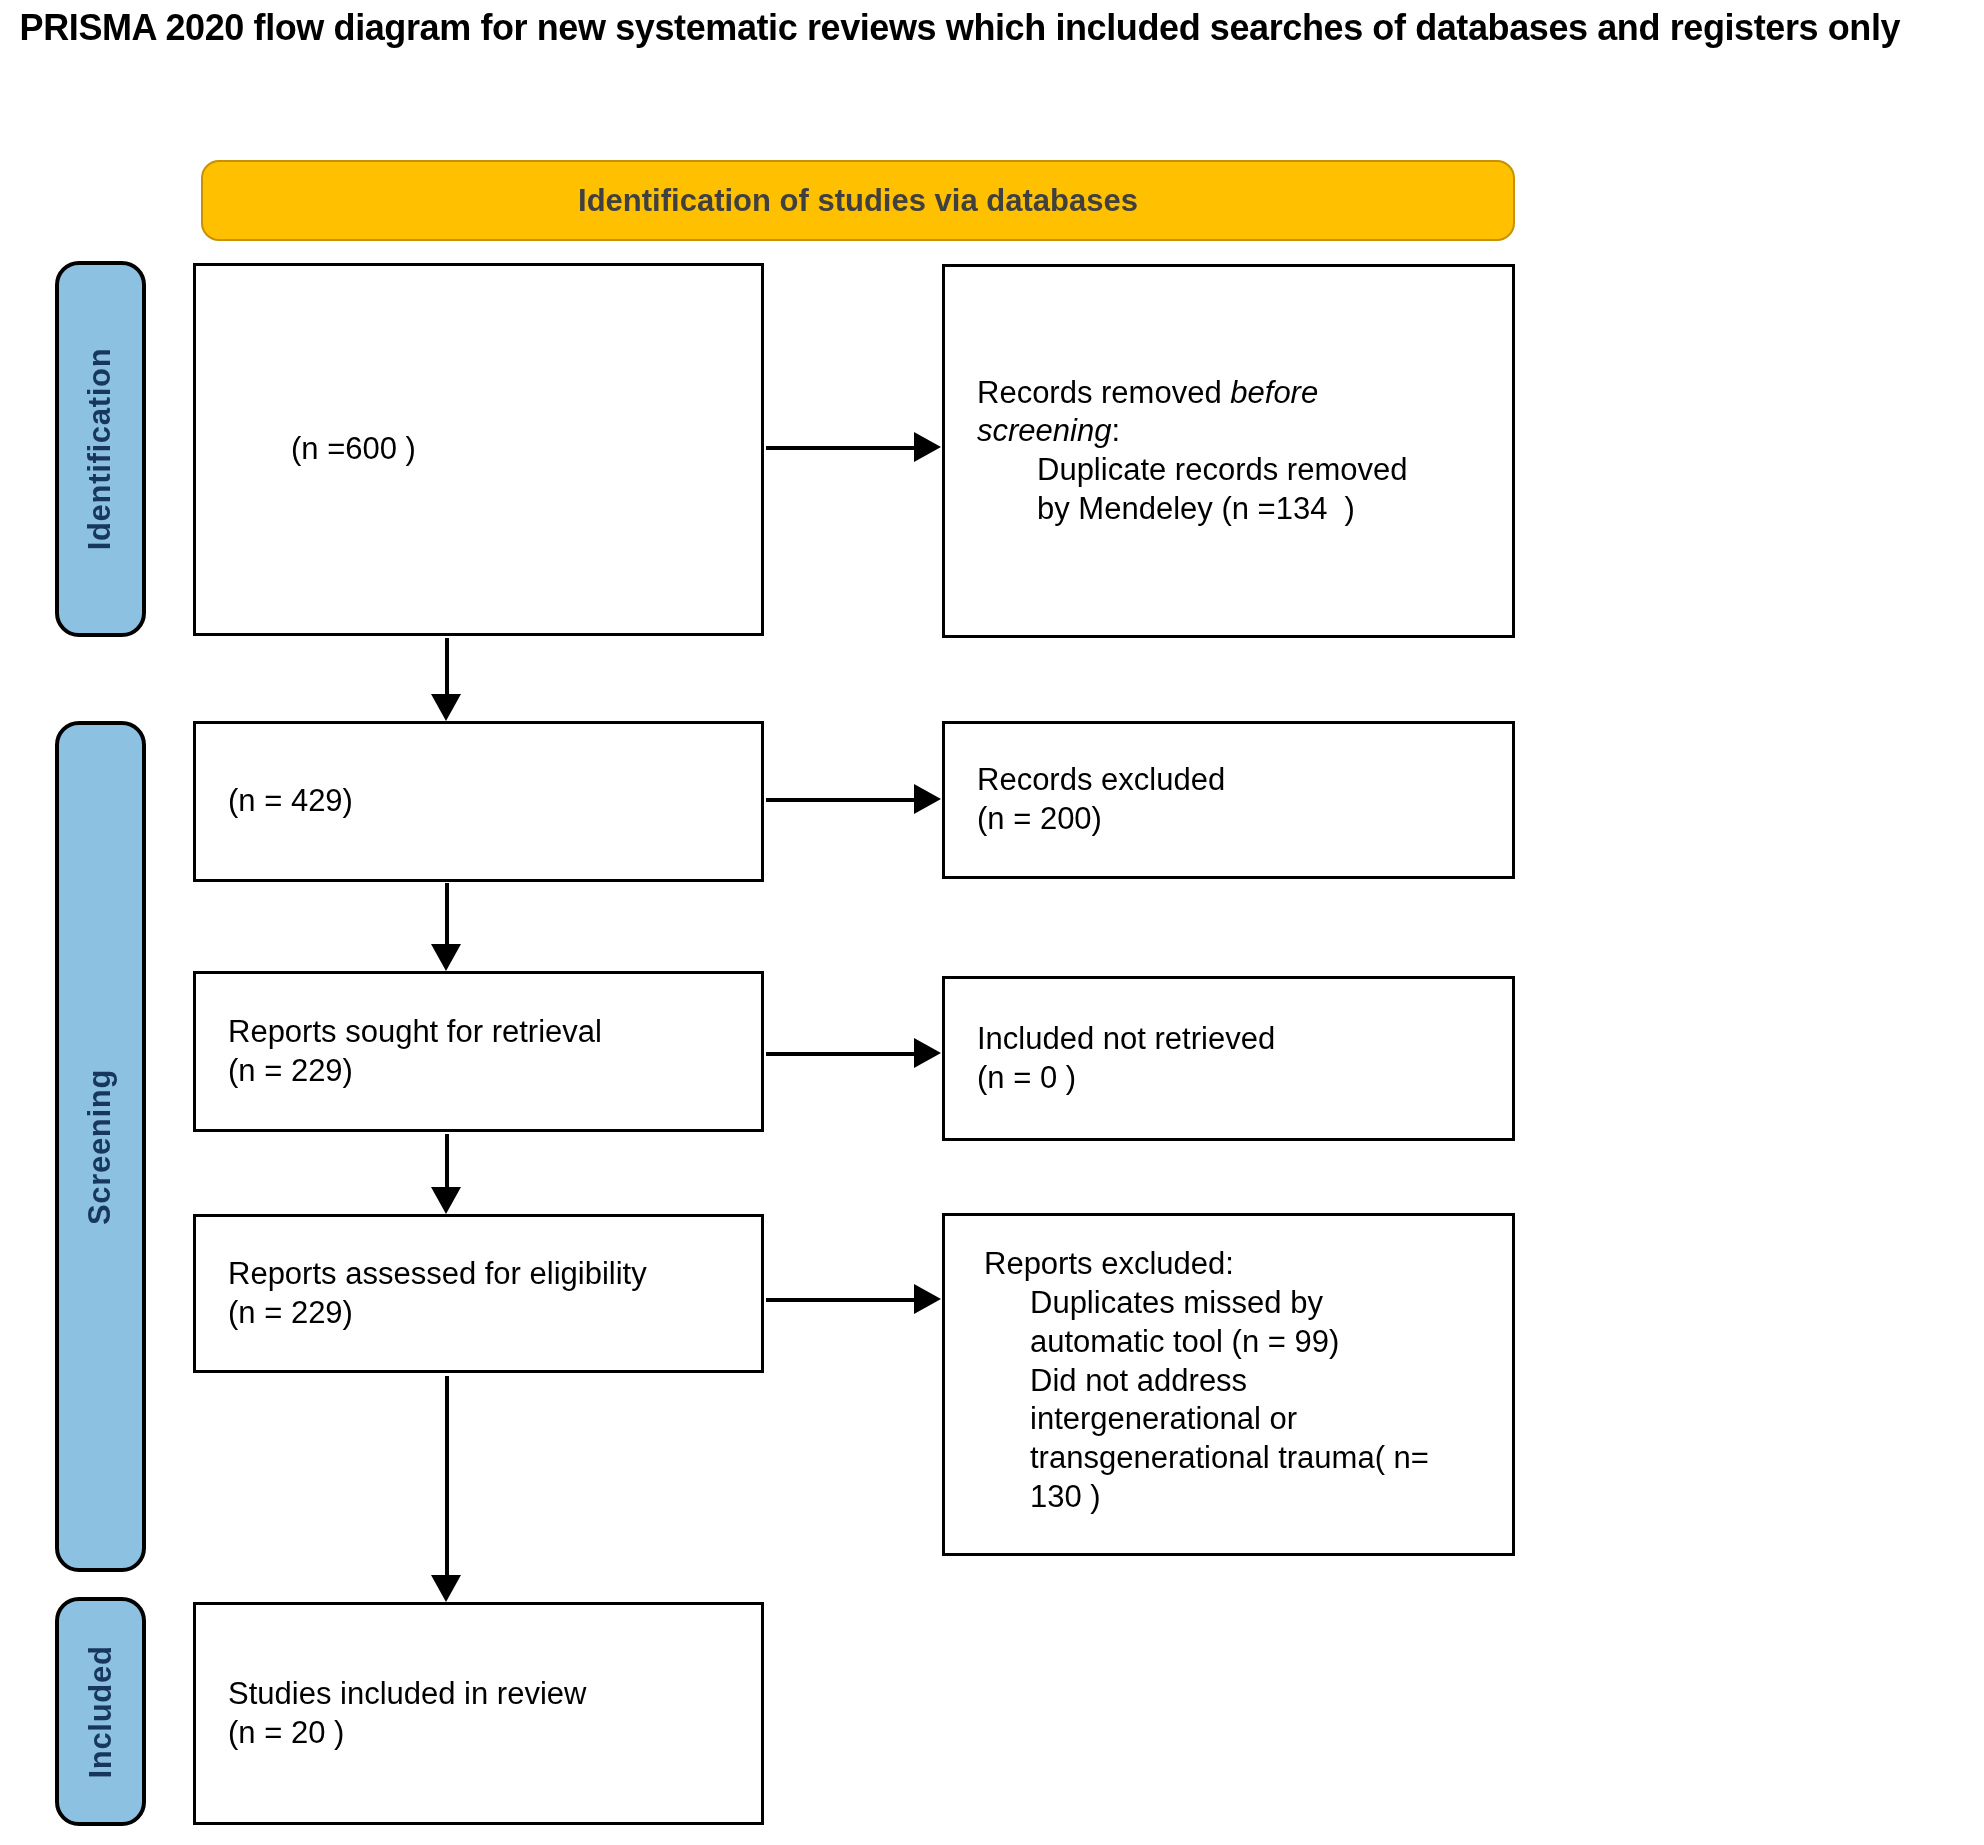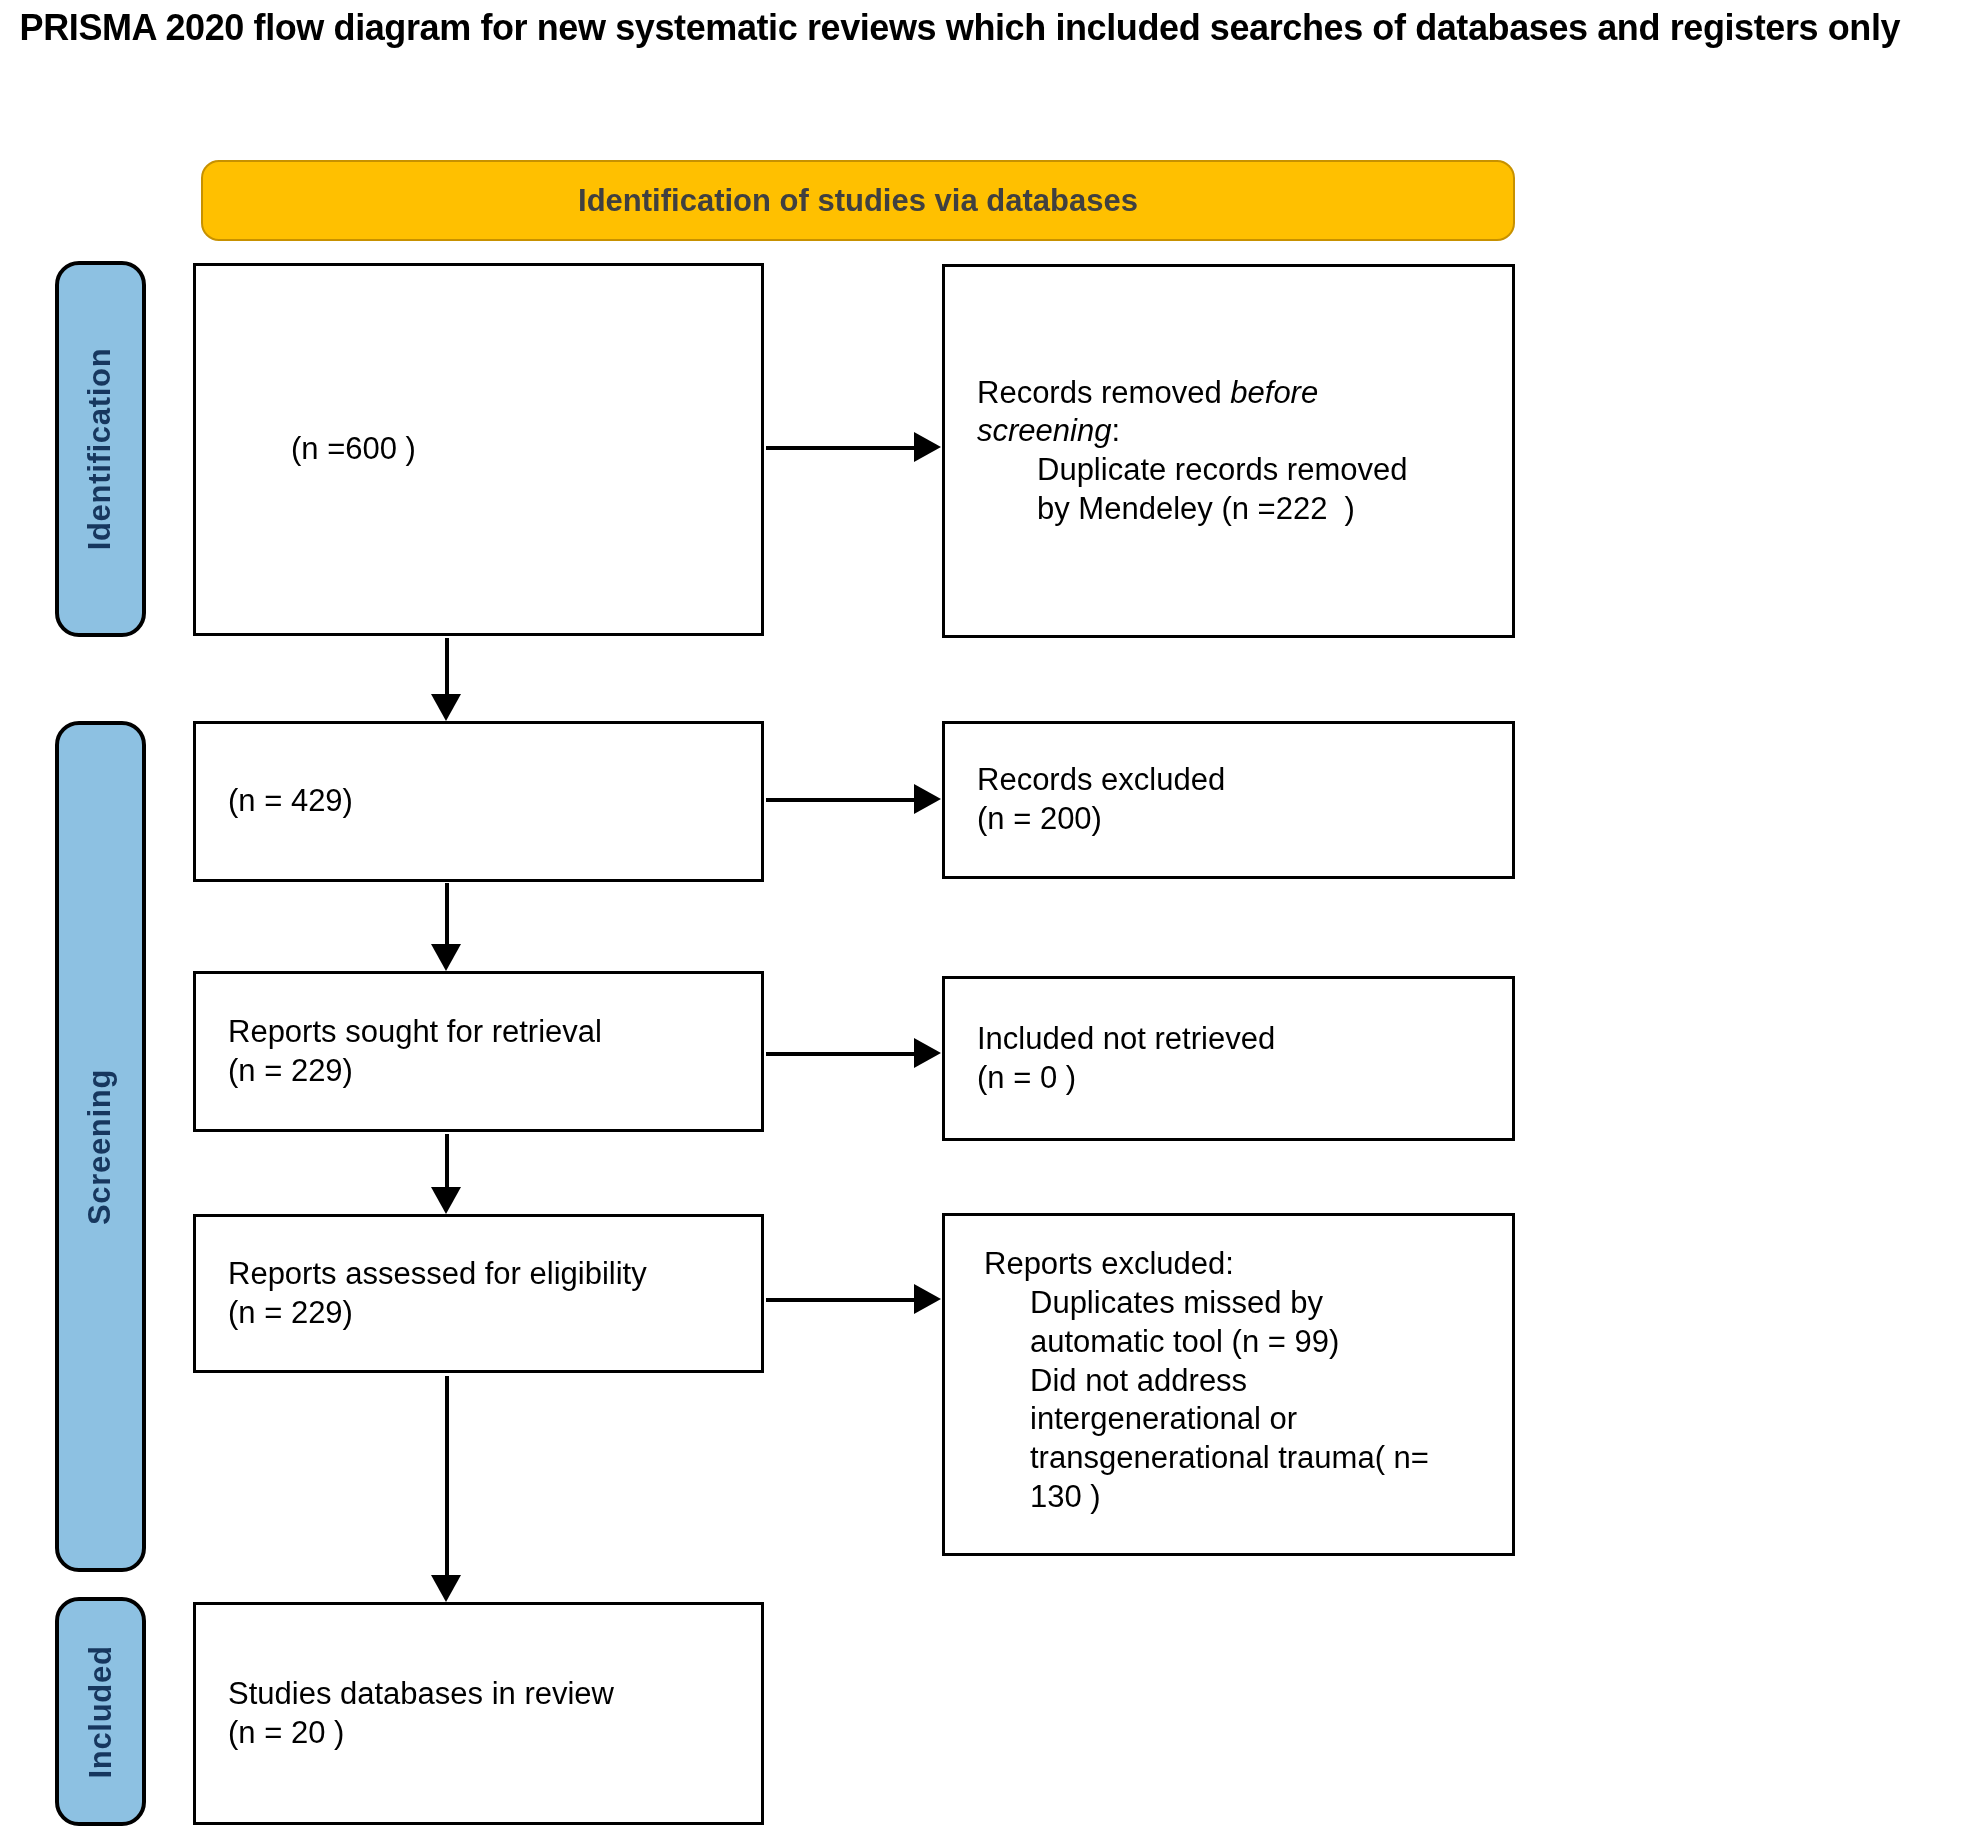--- a/index.html
+++ b/index.html
@@ -94,21 +94,21 @@
   </div>
   <div class="stage stage-included">
     <span>Included</span>
   </div>
 
   <div class="box col1 box-identified">
     <div class="line indent-n">(n =600 )</div>
   </div>
   <div class="box col2 box-removed">
     <div class="line w620"><span>Records removed </span><span class="em">before screening</span><span>:</span></div>
-    <div class="line detail">Duplicate records removed by Mendeley (n =222  )</div>
+    <div class="line detail">Duplicate records removed by Mendeley (n =134  )</div>
   </div>
 
   <div class="box col1 box-screened">
     <div class="line">(n = 429)</div>
   </div>
   <div class="box col2 box-excluded">
     <div class="line">Records excluded</div>
     <div class="line">(n = 200)</div>
   </div>
 
@@ -125,21 +125,21 @@
     <div class="line">Reports assessed for eligibility</div>
     <div class="line">(n = 229)</div>
   </div>
   <div class="box col2 box-reports-excluded">
     <div class="line">Reports excluded:</div>
     <div class="line reason">Duplicates missed by automatic tool (n = 99)</div>
     <div class="line reason">Did not address intergenerational or transgenerational trauma( n= 130 )</div>
   </div>
 
   <div class="box col1 box-included">
-    <div class="line">Studies databases in review</div>
+    <div class="line">Studies included in review</div>
     <div class="line">(n = 20 )</div>
   </div>
 
   <div class="arrow-h ah1">
     <div class="shaft"></div>
     <div class="head"></div>
   </div>
   <div class="arrow-h ah2">
     <div class="shaft"></div>
     <div class="head"></div>

